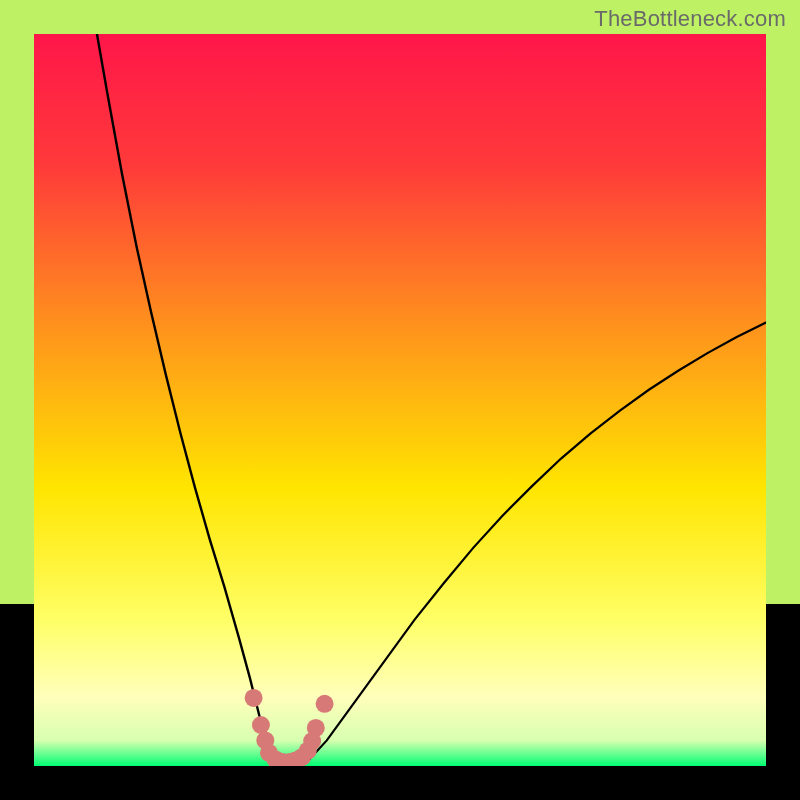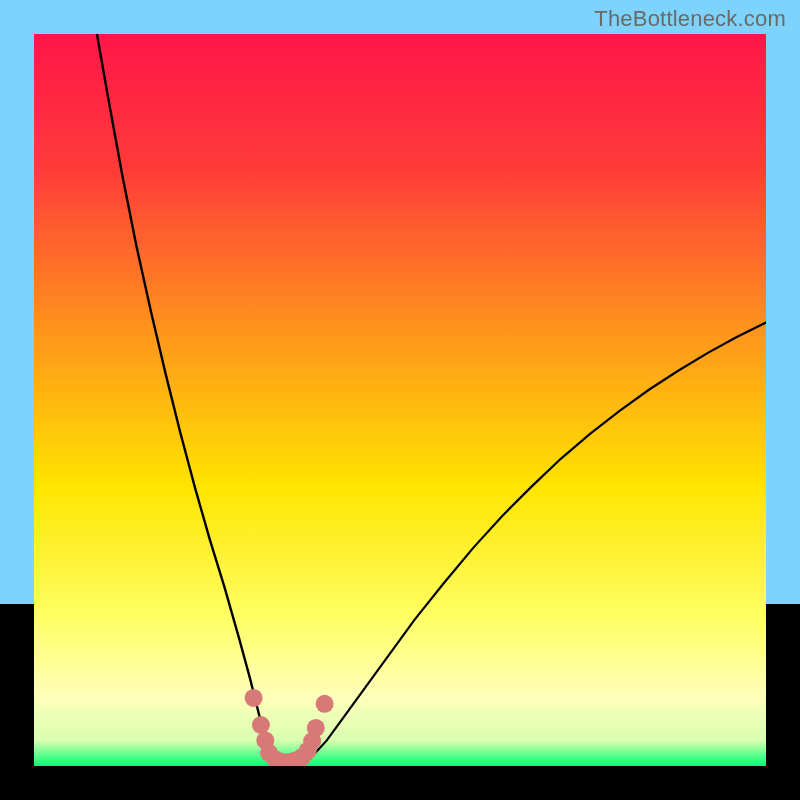--- a/index.html
+++ b/index.html
@@ -10,21 +10,21 @@
     background: #000;
     overflow: hidden;
     font-family: Arial, Helvetica, sans-serif;
   }
   .frame {
     position: absolute;
     left: 0;
     top: 0;
     width: 800px;
     height: 604px;
-    background: #7dd3fc;
+    background: #bef264;
   }
   .plot-area {
     position: absolute;
     left: 34px;
     top: 34px;
     width: 732px;
     height: 732px;
     overflow: hidden;
   }
   .watermark {

